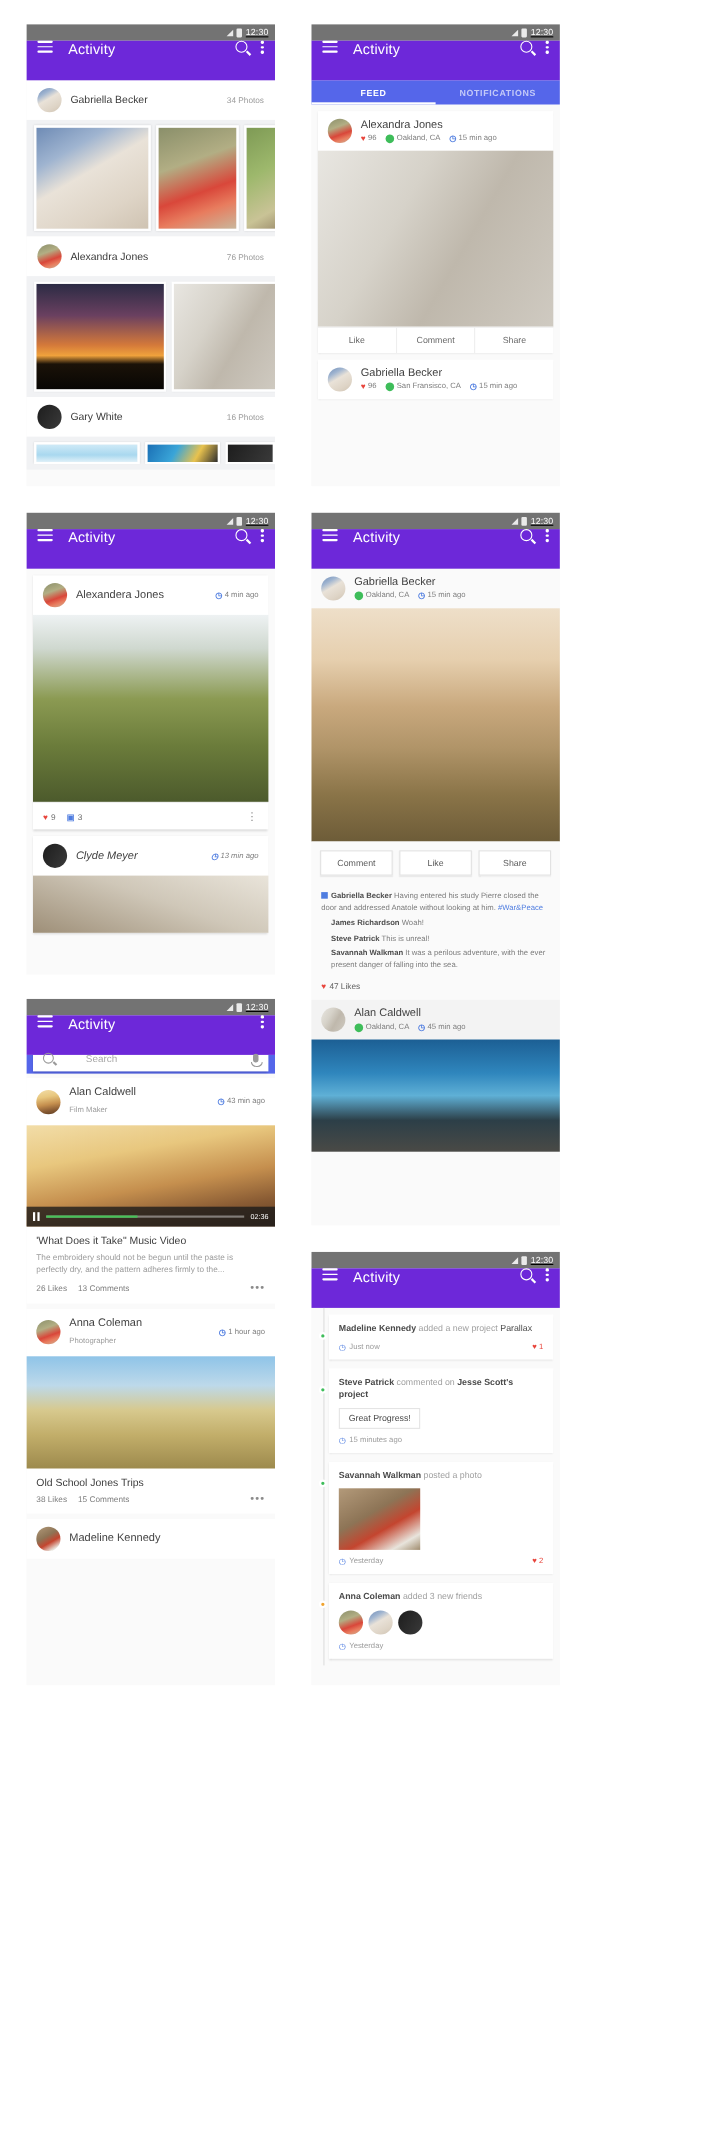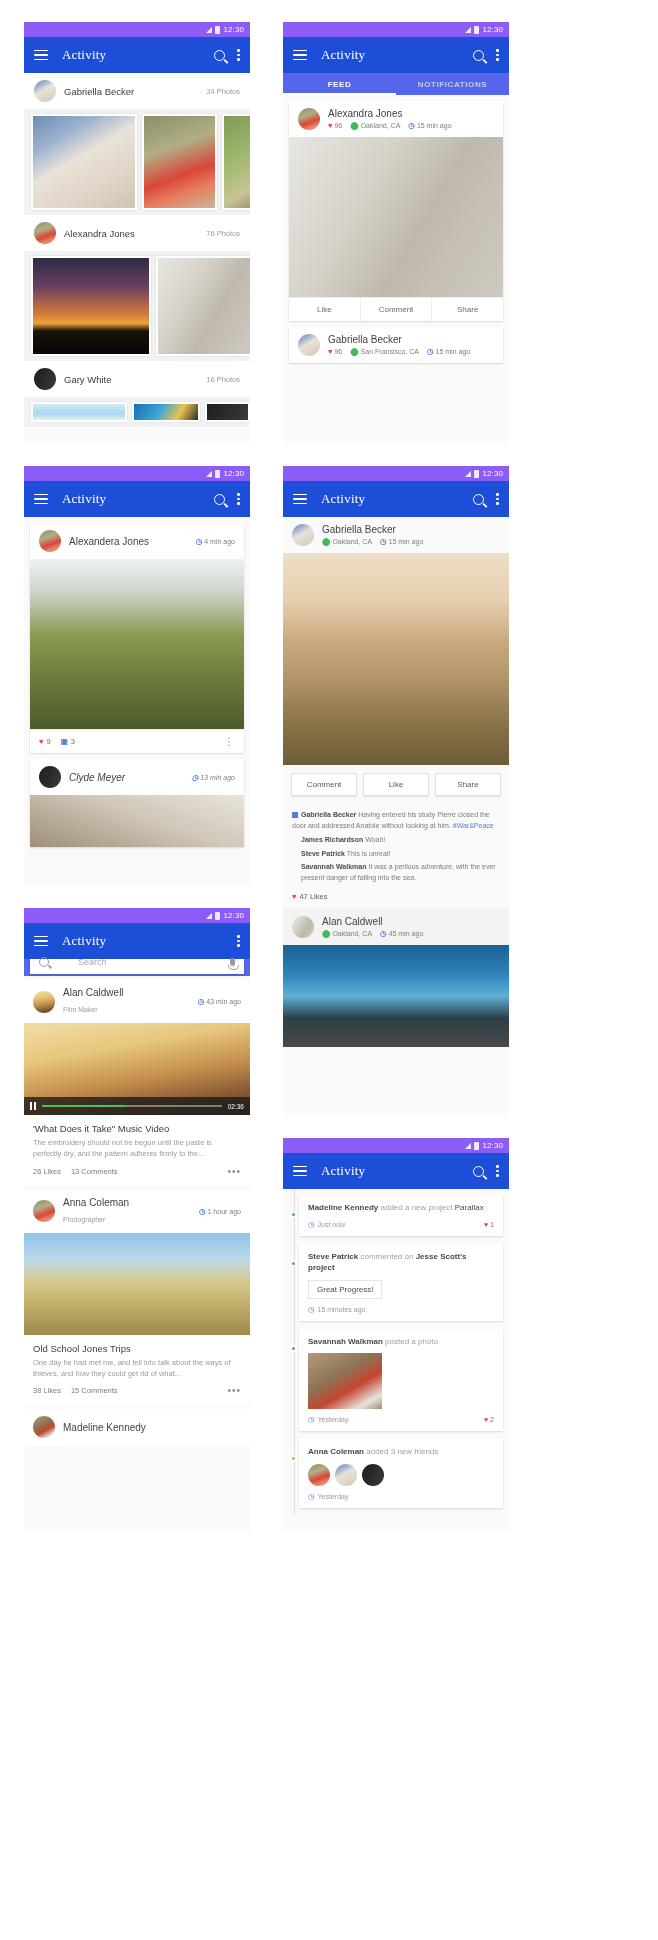--- a/index.html
+++ b/index.html
@@ -13,33 +13,32 @@
   .canvas { position: relative; width: 658px; height: 1940px; }
 
   
   .phone {
     position: absolute;
     width: 226px;
     background: #fafafa;
     overflow: hidden;
   }
   .statusbar {
-    height: 15px; background: #8b5cf6;
+    height: 15px; background: #737373;
     display: flex; align-items: center; justify-content: flex-end;
-    gap: 3px; padding-right: 6px;
+    gap: 3px; padding-right: 6px; text-decoration: underline;
   }
   .sb-time { color: #fff; font-size: 8px; letter-spacing: .1px; }
   .sig { width:0;height:0;border-left:6px solid transparent;border-bottom:6px solid rgba(255,255,255,.85); }
   .batt { width:5px;height:8px;background:rgba(255,255,255,.85);border-radius:1px; }
 
   .appbar {
-    height: 36px; background: #1d4ed8;
-    display: flex; align-items: center; padding: 0 10px;
+    height: 36px; background: #6d28d9;
+    display: flex; align-items: flex-start; padding: 0 10px;
     position: relative;
-    font-family: Liberation Serif, serif;
   }
   .ham { width: 14px; display:flex; flex-direction:column; gap:3px; cursor:pointer; }
   .ham i { display:block; height:1.6px; background:#fff; border-radius:1px; }
   .appbar-title { color:#fff; font-size:13px; margin-left:14px; flex:1; font-weight:400; letter-spacing:.2px;}
   .ab-icons { display:flex; align-items:center; gap:12px; }
   .mag { width:11px;height:11px;border:1.6px solid #fff;border-radius:50%;position:relative; }
   .mag:after{content:"";position:absolute;width:1.6px;height:5px;background:#fff;right:-2px;bottom:-4px;transform:rotate(-45deg);}
   .kebab{display:flex;flex-direction:column;gap:2px;}
   .kebab i{width:2.6px;height:2.6px;background:#fff;border-radius:50%;display:block;}
 
@@ -508,21 +507,20 @@
           <span class="nm" style="display:block">Anna Coleman</span>
           <span class="mp-role">Photographer</span>
         </span>
         <span class="mp-time">
             <b class="clk">◷</b>
           <b style="font-weight:normal">1 hour ago</b>
           </span>
       </div>
       <div class="photo img-field" style="height:102px;"></div>
       <div class="mp-title">Old School Jones Trips</div>
-      <div class="mp-desc">One day he had met me, and fell into talk about the ways of thieves, and how they could get rid of what...</div>
       <div class="mp-foot">
         <span>38 Likes</span>
         <span>15 Comments</span>
         <span class="dots">•••</span>
       </div>
     </div>
 
     <div class="mp-hdr" style="margin-top:5px;">
       <span class="avatar img-picnic"></span>
       <span class="nm">Madeline Kennedy</span>

